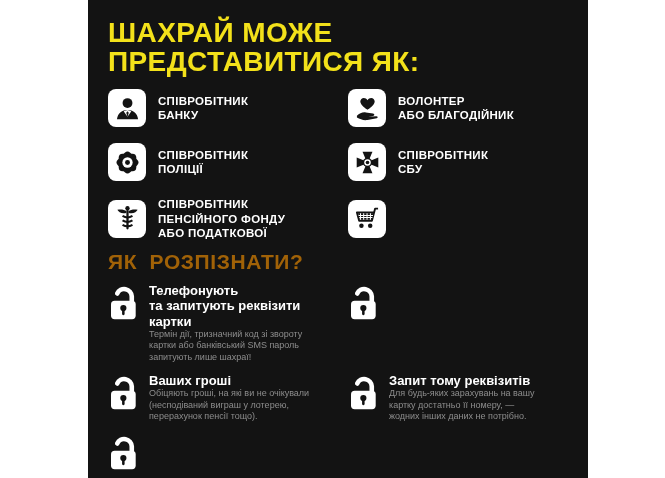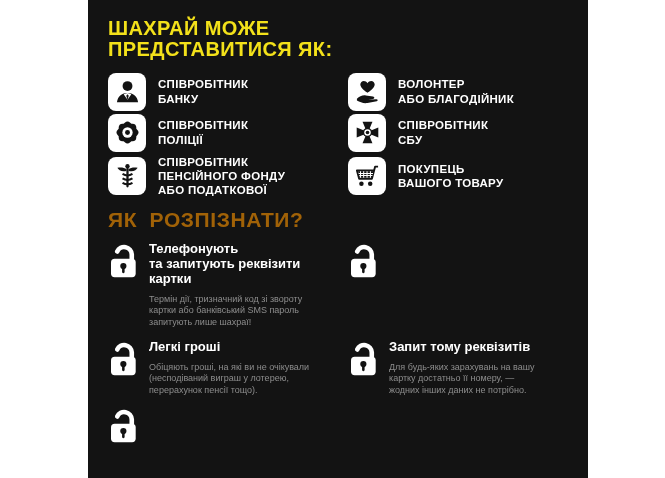--- a/index.html
+++ b/index.html
@@ -13,34 +13,34 @@
     position:absolute;left:88px;top:0;
     width:500px;height:478px;
     background:#131313;
     box-sizing:border-box;
     padding:18px 16px 0 20px;
     overflow:hidden;
   }
   .title{
     margin:0;
     color:#f3e11a;
-    font-size:20px;
+    font-size:28px;
     font-weight:bold;
     line-height:1.04;
     letter-spacing:0.4px;
     white-space:pre-line;
     text-transform:uppercase;
   }
   .personas{
     margin-top:13px;
     display:grid;
     grid-template-columns:240px 1fr;
     grid-template-rows:repeat(3,auto);
     grid-auto-flow:column;
-    row-gap:3px;
+    row-gap:16px;
   }
   .persona{display:flex;align-items:center;gap:12px;}
   .picon{
     width:38px;height:38px;flex-shrink:0;
     background:#ffffff;border-radius:8px;
     display:flex;align-items:center;justify-content:center;
   }
   .picon svg{display:block;}
   .plabel{
     color:#ffffff;font-size:11.5px;font-weight:bold;
@@ -60,21 +60,21 @@
     row-gap:10px;
   }
   .warning{display:flex;align-items:flex-start;gap:11px;}
   .wicon{width:30px;flex-shrink:0;margin-top:1px;}
   .wicon svg{display:block;}
   .wtitle{
     color:#ffffff;font-size:13px;font-weight:bold;
     line-height:1.16;white-space:pre-line;
   }
   .wdesc{
-    margin-top:8px;
+    margin-top:0;
     color:#8d8d8d;font-size:9px;line-height:1.28;
     white-space:pre-line;
   }
 </style>
 </head>
 <body>
 
 <svg width="0" height="0" style="position:absolute" aria-hidden="true">
   <defs>
     <g id="padlock-shape">
@@ -169,22 +169,20 @@
           <g transform="translate(24 0) scale(-1 1)">
             <path d="M2.6 3.2 H5.2 L8.1 14 H19.4 L21.4 6.6 H6.2" fill="none" stroke="#131313" stroke-width="1.7" stroke-linejoin="round"></path>
             <path d="M6.6 7.4 H20.4 L18.8 13.2 H8.2 Z" fill="#131313"></path>
             <path d="M9.4 7.4 V13.2 M12.4 7.4 V13.2 M15.4 7.4 V13.2 M18.2 7.4 V13.2" stroke="#ffffff" stroke-width="0.9"></path>
             <path d="M7.1 9.3 H19.9 M7.6 11.2 H19.3" stroke="#ffffff" stroke-width="0.9"></path>
             <circle cx="9.6" cy="18.4" r="2" fill="#131313"></circle>
             <circle cx="17.4" cy="18.4" r="2" fill="#131313"></circle>
           </g>
         </svg>
       </span>
-      <span class="plabel">ПОКУПЕЦЬ
-ВАШОГО ТОВАРУ</span>
     </div>
 
   </div>
 
   <h2 class="subtitle">ЯК РОЗПІЗНАТИ?</h2>
 
   <div class="warnings">
 
     <div class="warning">
       <span class="wicon">
@@ -202,21 +200,21 @@
       </div>
     </div>
 
     <div class="warning">
       <span class="wicon">
         <svg width="30" height="37" viewBox="0 0 26 32">
             <use href="#padlock-shape"></use>
           </svg>
       </span>
       <div class="wtext">
-        <div class="wtitle">Легкі гроші</div>
+        <div class="wtitle">Ваших гроші</div>
         <div class="wdesc">Обіцяють гроші, на які ви не очікували
 (несподіваний виграш у лотерею,
 перерахунок пенсії тощо).</div>
       </div>
     </div>
 
     <div class="warning">
       <span class="wicon">
         <svg width="30" height="37" viewBox="0 0 26 32">
             <use href="#padlock-shape"></use>

